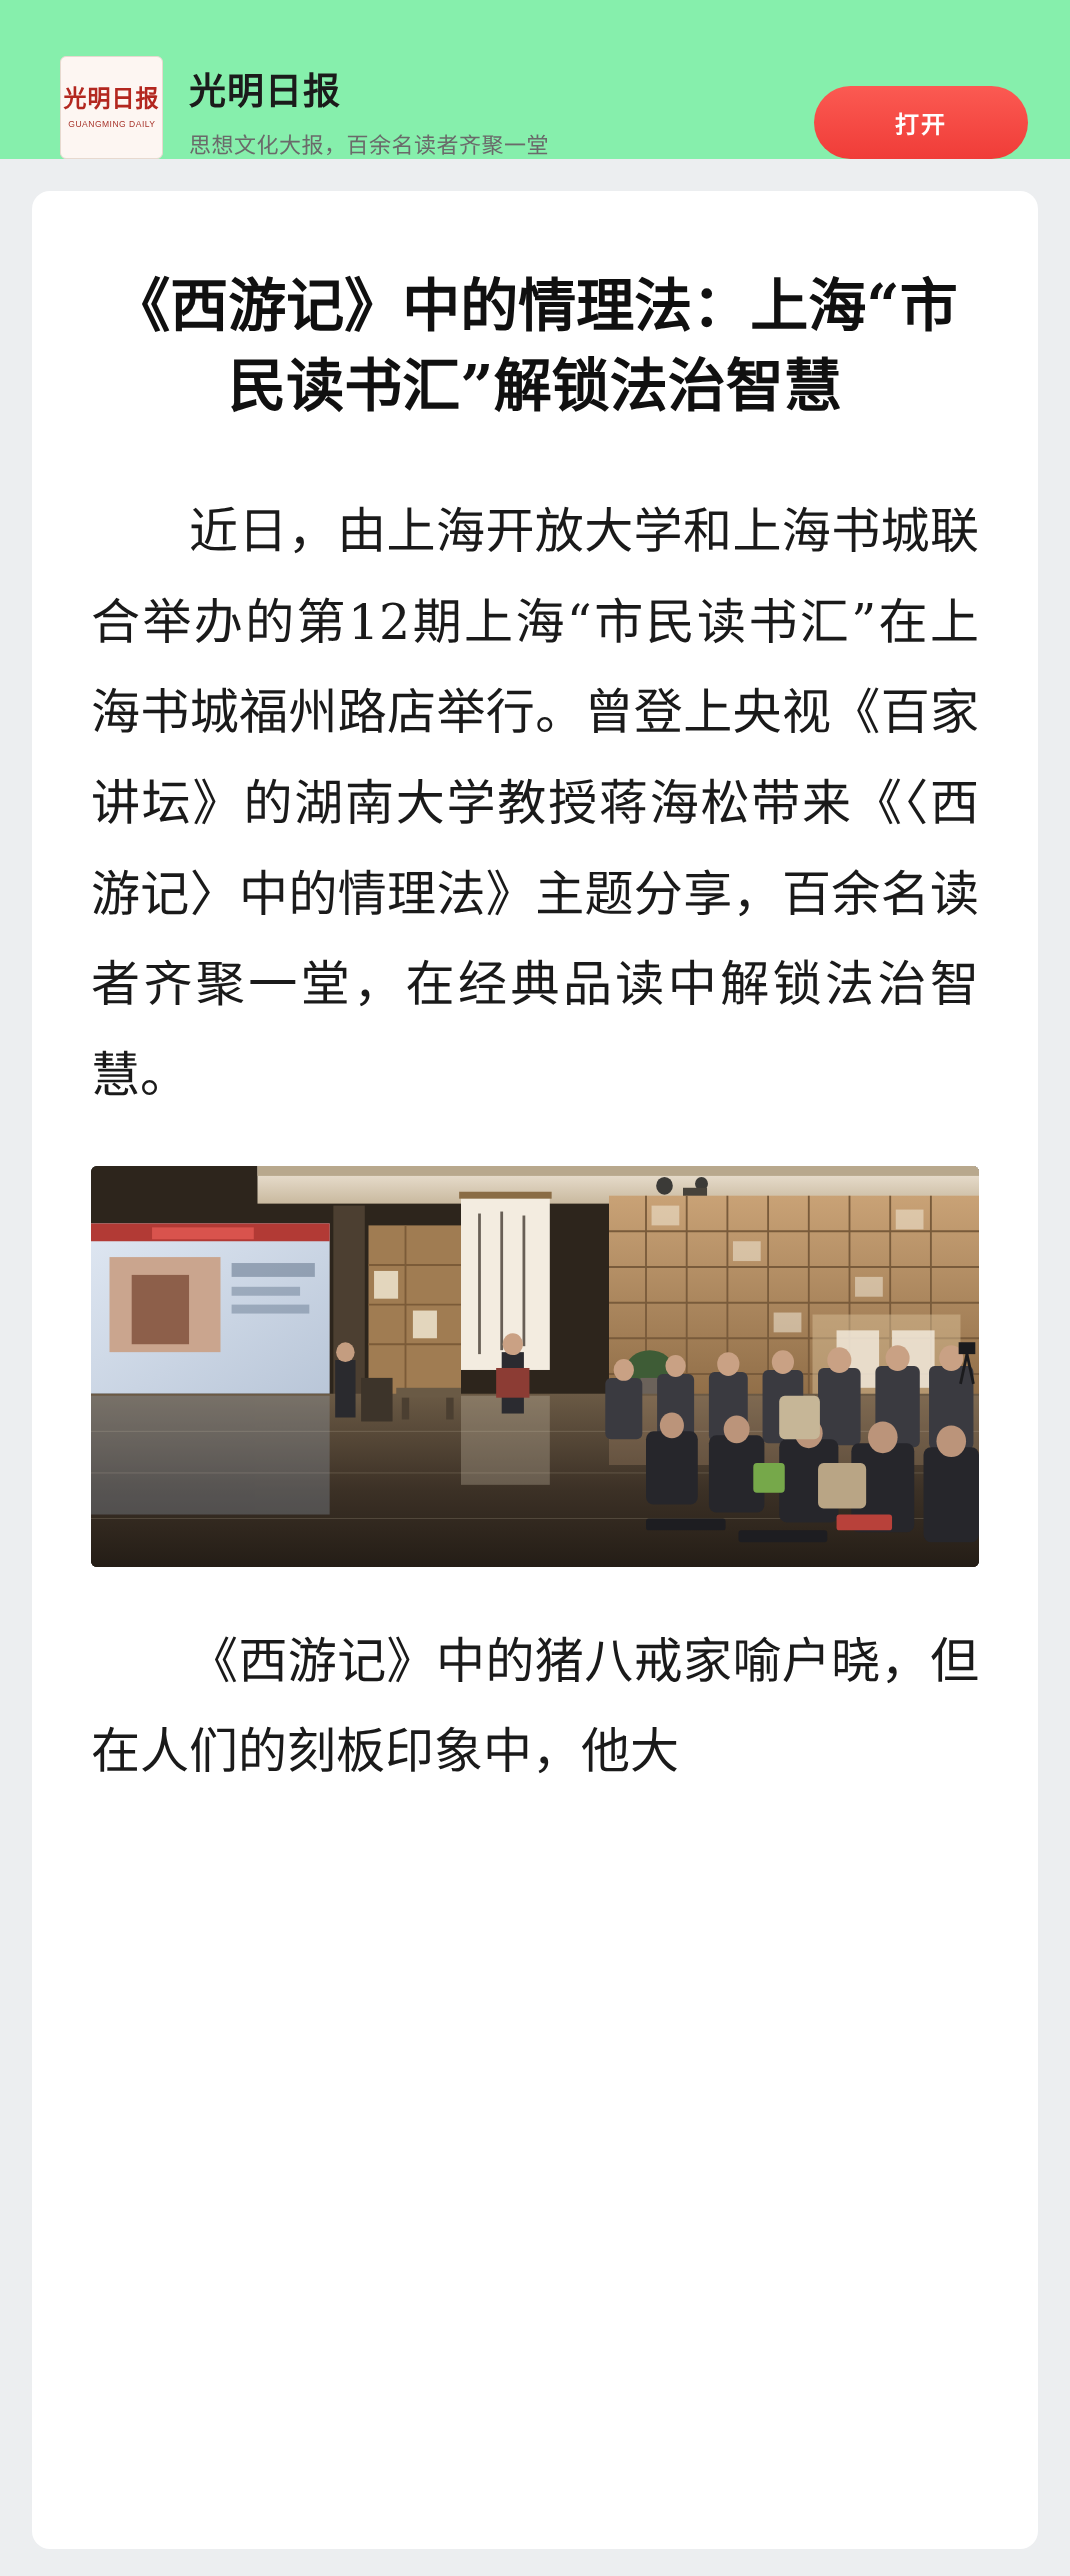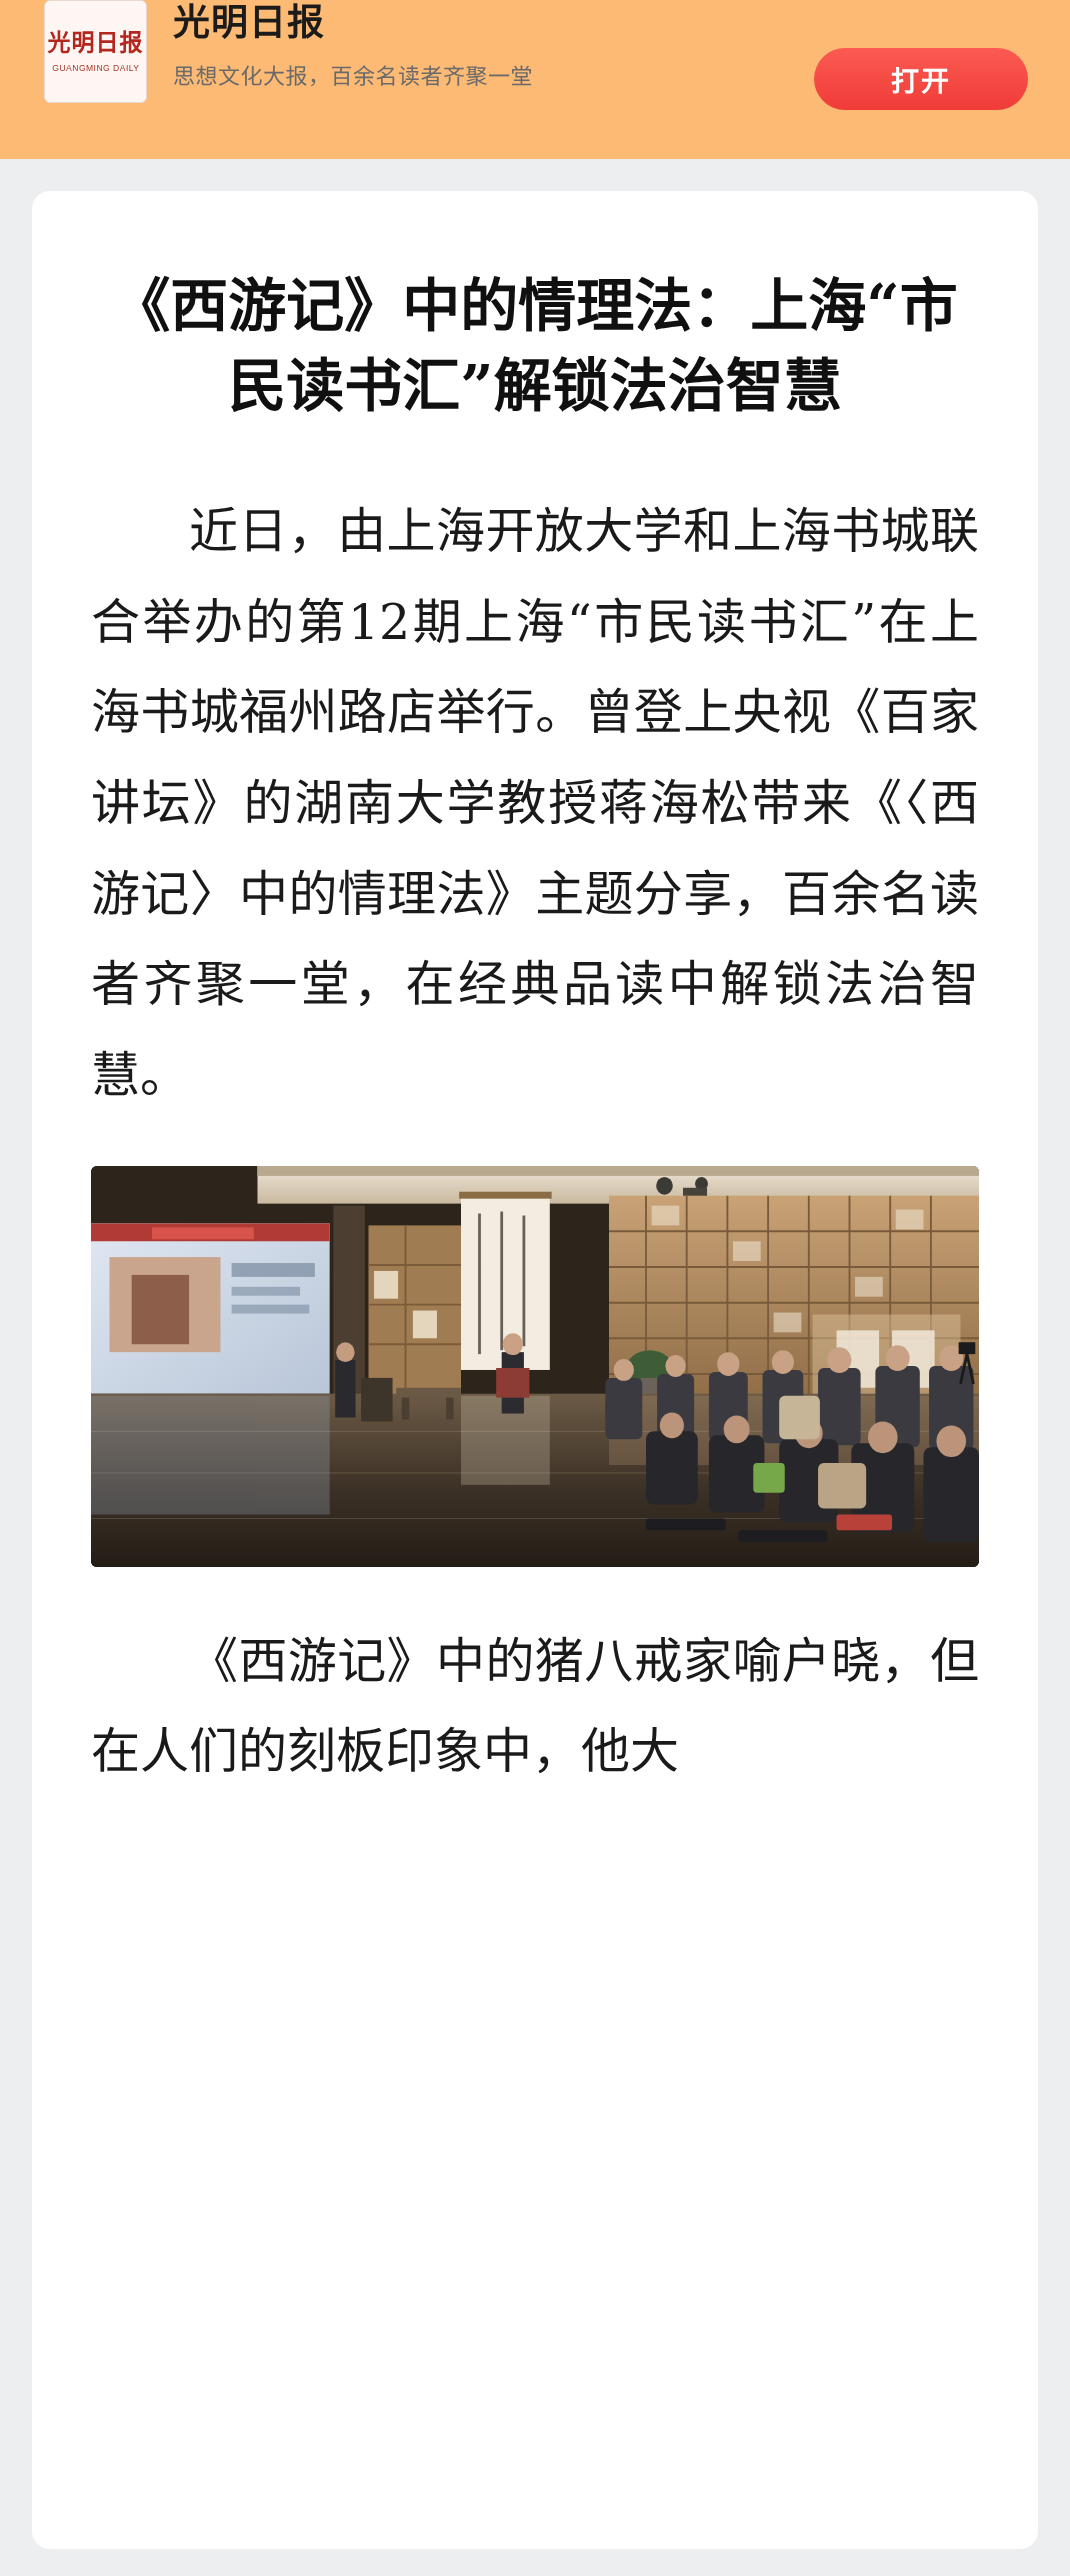--- a/index.html
+++ b/index.html
@@ -14,24 +14,24 @@
     position: relative;
     width: 1070px;
     height: 2576px;
     background: #eceef0;
   }
 
   
   .appbar {
     position: relative;
     height: 159px;
-    background: #fdba74;
+    background: #86efac;
     display: flex;
-    align-items: flex-start;
-    padding: 0 42px 0 44px;
+    align-items: flex-end;
+    padding: 0 42px 0 60px;
   }
   .brand-logo {
     width: 103px;
     height: 103px;
     border-radius: 6px;
     background: #fdf6f2;
     border: 1px solid #e7d9cf;
     display: flex;
     flex-direction: column;
     align-items: center;
@@ -70,26 +70,26 @@
   }
   .brand-sub {
     margin-top: 12px;
     font-size: 22px;
     color: #6a6a6a;
     letter-spacing: 0.5px;
   }
   .open-btn {
     margin-left: auto;
     width: 214px;
-    height: 62px;
+    height: 73px;
     border: none;
     border-radius: 37px;
     background: linear-gradient(180deg, #fb5a52 0%, #f03c38 100%);
     color: #ffffff;
-    font-size: 28px;
+    font-size: 24px;
     font-weight: 700;
     letter-spacing: 2px;
     cursor: pointer;
     font-family: "Liberation Sans", sans-serif;
     margin-top: 48px;
   }
 
   
   .card {
     margin: 32px 32px 0 32px;

